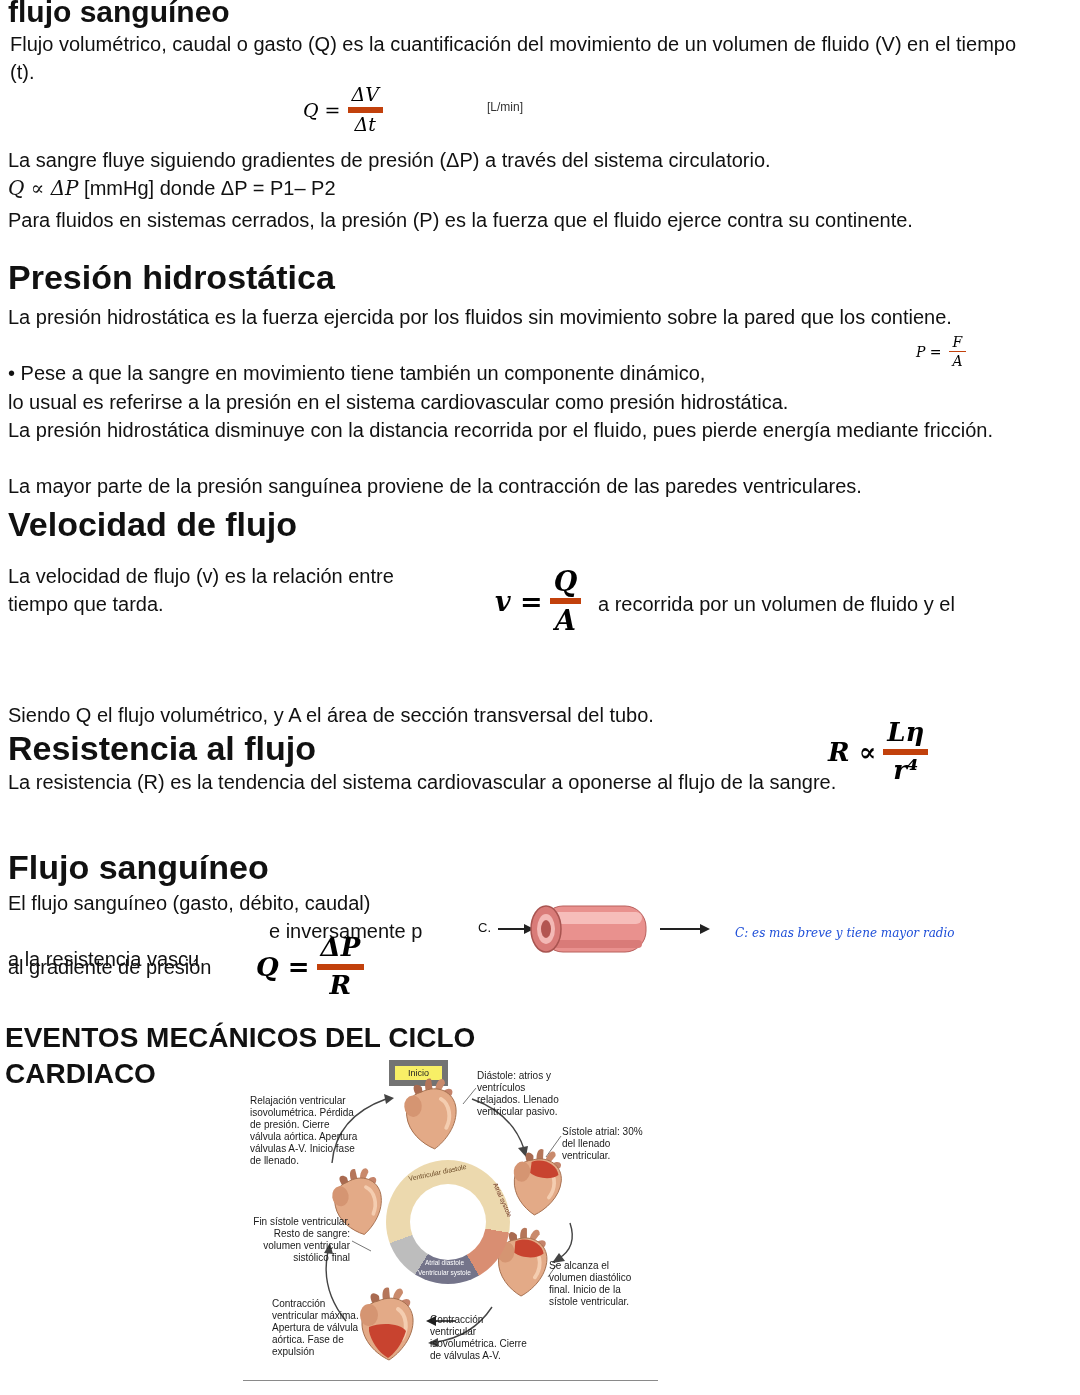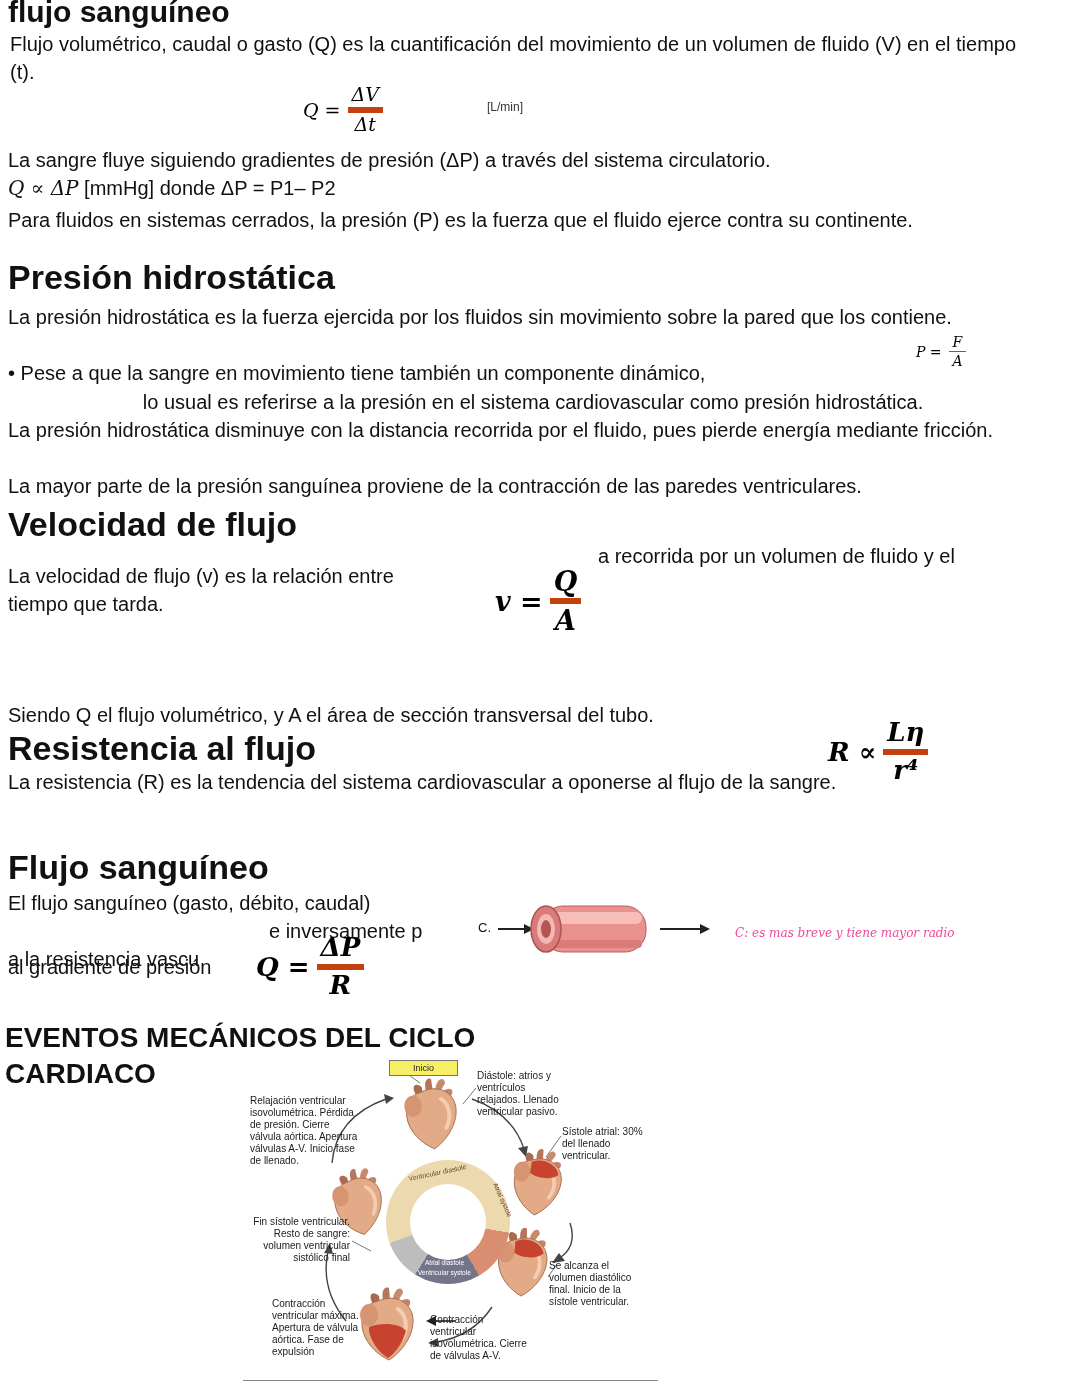--- a/index.html
+++ b/index.html
@@ -12,29 +12,29 @@
   .h-caps{font-size:28px;font-weight:bold;line-height:32px;margin:0;}
   .math{font-family:"DejaVu Serif",serif;font-style:italic;}
   .formula{display:inline-flex;align-items:center;gap:7px;
            font-family:"DejaVu Serif",serif;font-style:italic;color:#000;}
   .formula.bold{font-weight:bold;}
   .frac{display:inline-flex;flex-direction:column;align-items:center;line-height:1.15;}
   .frac .num{border-bottom:6px solid #c2410c;padding:0 4px 1px 4px;}
   .frac .den{padding-top:1px;}
   .unit{font-size:12px;color:#333;}
   .dlabel{font-size:10px;line-height:12px;color:#1a1a1a;}
-  .inicio-box{font-size:9px;line-height:10px;padding:2px 23px;background:#f8ef66;
-              border:1px solid #737373;color:#222;}
+  .inicio-box{font-size:9px;line-height:10px;padding:2px 13px;background:#f8ef66;
+              border:6px solid #737373;color:#222;}
   .donut{position:absolute;border-radius:50%;
          background:conic-gradient(from 0deg,#ecd9ae 0deg 100deg,#d98e72 100deg 150deg,
                     #74748a 150deg 212deg,#bdbdbd 212deg 250deg,#ecd9ae 250deg 360deg);}
   .donut-hole{position:absolute;inset:24px;background:#fff;border-radius:50%;}
   .ringlabel{position:absolute;font-size:7px;line-height:8px;white-space:nowrap;}
   .heart{position:absolute;}
-  .caption-hand{font-family:"DejaVu Serif",serif;font-style:italic;font-size:12px;color:#ec4899;}
+  .caption-hand{font-family:"DejaVu Serif",serif;font-style:italic;font-size:12px;color:#1d4ed8;}
   .divider{position:absolute;border-top:1px solid #8a8a8a;}
 </style>
 </head>
 <body>
 
 <div class="page">
 
   <svg width="0" height="0" style="position:absolute" aria-hidden="true">
     <defs>
       <g id="heart-base">
@@ -79,30 +79,30 @@
   <div class="abs body-text" style="left:8px;top:359px;width:900px;">• Pese a que la sangre en movimiento tiene también un componente dinámico,</div>
 
   <div class="abs formula" style="left:916px;top:334px;font-size:14px;">
     <span class="lhs">P =</span>
     <span class="frac">
       <span class="num" style="border-bottom-width:1px;">F</span>
       <span class="den">A</span>
     </span>
   </div>
 
-  <div class="abs body-text" style="left:8px;top:388px;width:1050px;text-align:center;">lo usual es referirse a la presión en el sistema cardiovascular como presión hidrostática.</div>
+  <div class="abs body-text" style="left:8px;top:388px;width:1050px;">lo usual es referirse a la presión en el sistema cardiovascular como presión hidrostática.</div>
 
   <div class="abs body-text" style="left:8px;top:416px;width:1025px;">La presión hidrostática disminuye con la distancia recorrida por el fluido, pues pierde energía mediante fricción.</div>
 
   <div class="abs body-text" style="left:8px;top:472px;width:920px;">La mayor parte de la presión sanguínea proviene de la contracción de las paredes ventriculares.</div>
 
   <h2 class="abs h2" style="left:8px;top:509px;">Velocidad de flujo</h2>
 
   <div class="abs body-text" style="left:8px;top:562px;white-space:nowrap;">La velocidad de flujo (v) es la relación entre</div>
-  <div class="abs body-text" style="left:598px;top:542px;white-space:nowrap;">a recorrida por un volumen de fluido y el</div>
+  <div class="abs body-text" style="left:598px;top:590px;white-space:nowrap;">a recorrida por un volumen de fluido y el</div>
   <div class="abs body-text" style="left:8px;top:590px;">tiempo que tarda.</div>
 
   <div class="abs formula bold" style="left:495px;top:566px;font-size:27px;">
     <span class="lhs">v =</span>
     <span class="frac">
       <span class="num">Q</span>
       <span class="den">A</span>
     </span>
   </div>
 

